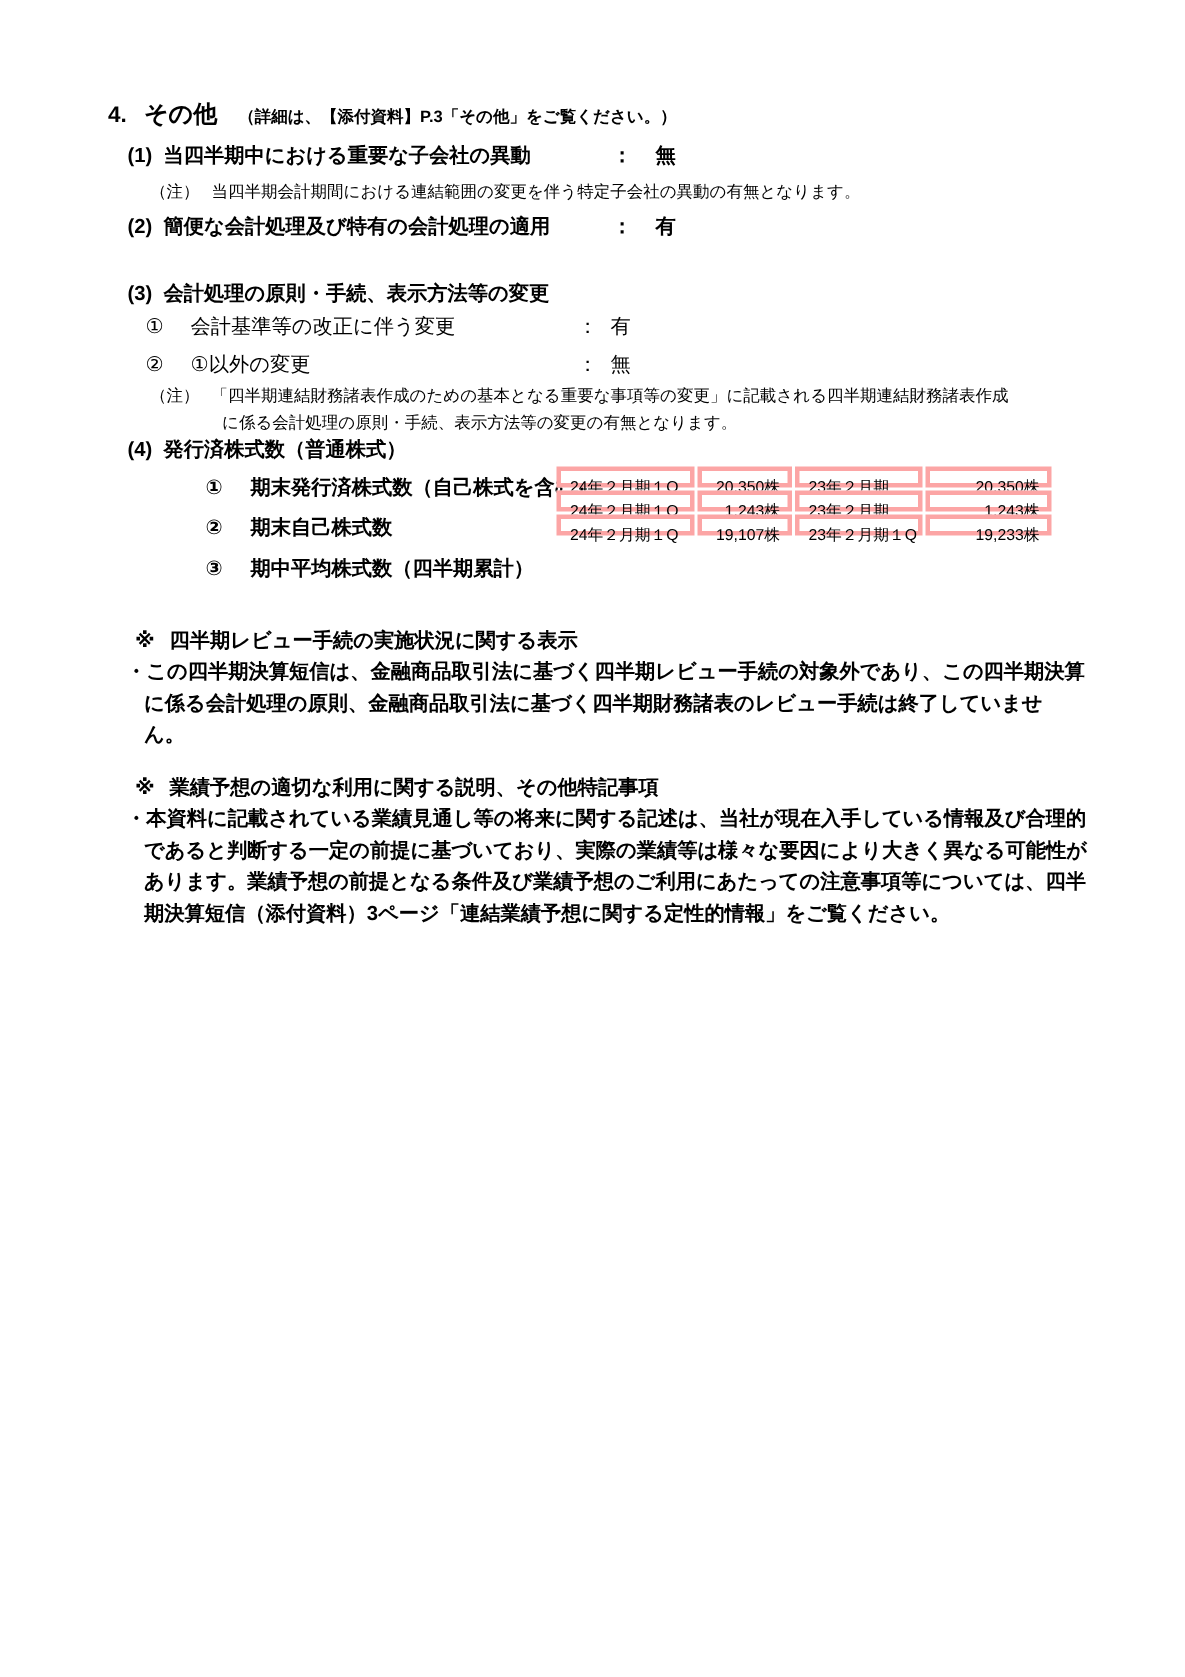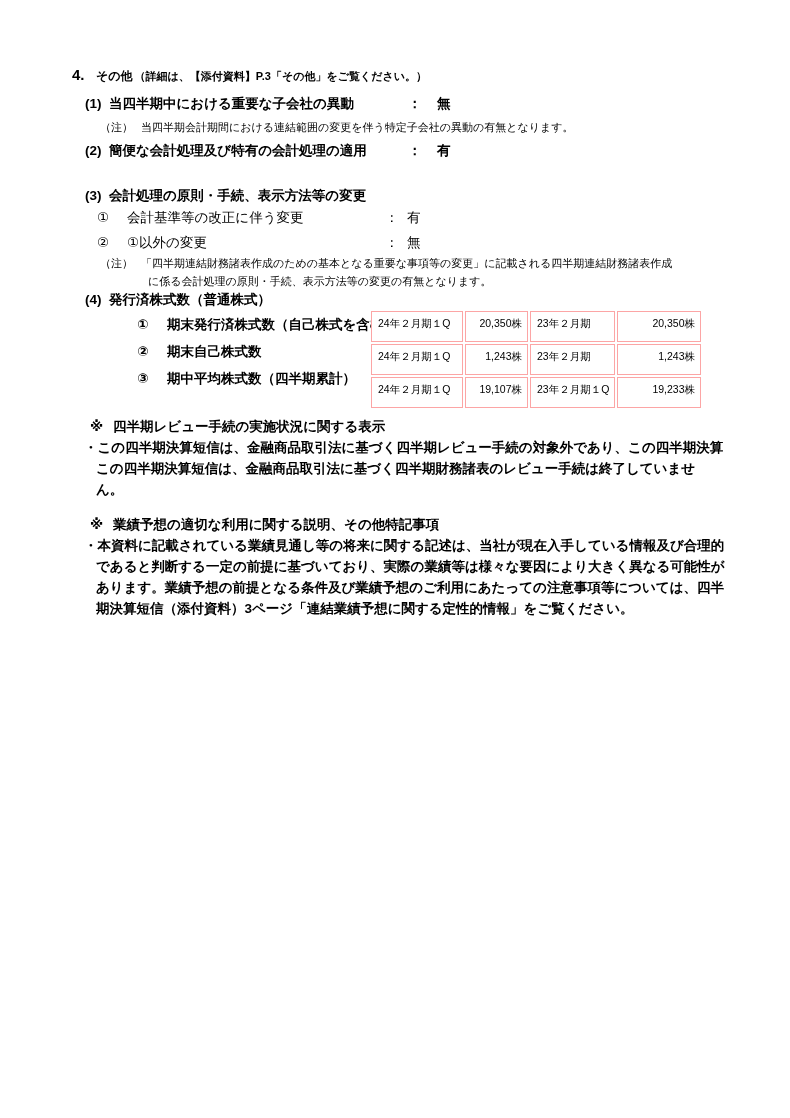--- a/index.html
+++ b/index.html
@@ -12,22 +12,22 @@
     margin: 0 auto;
     background: #ffffff;
     color: #000000;
     overflow: hidden;
   }
   .abs { position: absolute; white-space: nowrap; }
 
   
   .heading { top: 66px; left: 72px; display: flex; align-items: baseline; font-weight: bold; }
   .h-num   { font-size: 15px; width: 24px; }
-  .h-title { font-size: 12px; }
-  .h-note  { font-size: 11px; margin-left: 2px; }
+  .h-title { font-size: 16px; }
+  .h-note  { font-size: 11px; margin-left: 14px; }
 
   
   .item { font-size: 13.5px; font-weight: bold; left: 85px; }
   .item .no { display: inline-block; width: 24px; }
   .colon-col  { position: absolute; left: 323px; }
   .value-col  { position: absolute; left: 352px; }
 
   
   .subitem { font-size: 13.5px; font-weight: normal; left: 97px; }
   .subitem .no { display: inline-block; width: 30px; }
@@ -40,22 +40,22 @@
   .note2line { font-size: 11px; font-weight: normal; left: 135px; }
 
   
   .tbl-label { font-size: 13.5px; font-weight: bold; left: 97px; margin-left: 40px; }
   .tbl-label .no { display: inline-block; width: 30px; }
 
   
   .shares-table { top: 311px; left: 371px; display: flex; flex-direction: column; gap: 2px; }
   .t-row { display: flex; gap: 2px; }
   .t-cell {
-    border: 1px solid #fca5a5;
-    height: 31px;
+    border: 3px solid #fca5a5;
+    height: 14px;
     font-size: 10.5px;
     line-height: 23px;
     background: #fff;
   }
   .c1 { width: 92px; padding-left: 6px;  text-align: left;  }
   .c2 { width: 63px; padding-right: 5px; text-align: right; }
   .c3 { width: 85px; padding-left: 6px;  text-align: left;  }
   .c4 { width: 84px; padding-right: 5px; text-align: right; }
 
   
@@ -140,21 +140,21 @@
       <div class="t-cell c2">19,107株</div>
       <div class="t-cell c3">23年２月期１Q</div>
       <div class="t-cell c4">19,233株</div>
     </div>
   </div>
 
   <div class="abs mark-title" style="top:418px;">
     <span class="mark">※</span><span>四半期レビュー手続の実施状況に関する表示</span>
   </div>
   <div class="abs para-line para-first" style="top:439px;">・この四半期決算短信は、金融商品取引法に基づく四半期レビュー手続の対象外であり、この四半期決算</div>
-  <div class="abs para-line" style="top:460px;">この四半期決算短信は、金融商品取引法に基づく四半期財務諸表のレビュー手続は終了していませ</div>
+  <div class="abs para-line" style="top:460px;">に係る会計処理の原則、金融商品取引法に基づく四半期財務諸表のレビュー手続は終了していませ</div>
   <div class="abs para-line" style="top:481px;">ん。</div>
 
   <div class="abs mark-title" style="top:516px;">
     <span class="mark">※</span><span>業績予想の適切な利用に関する説明、その他特記事項</span>
   </div>
   <div class="abs para-line para-first" style="top:537px;">・本資料に記載されている業績見通し等の将来に関する記述は、当社が現在入手している情報及び合理的</div>
   <div class="abs para-line" style="top:558px;">であると判断する一定の前提に基づいており、実際の業績等は様々な要因により大きく異なる可能性が</div>
   <div class="abs para-line" style="top:579px;">あります。業績予想の前提となる条件及び業績予想のご利用にあたっての注意事項等については、四半</div>
   <div class="abs para-line" style="top:600px;">期決算短信（添付資料）3ページ「連結業績予想に関する定性的情報」をご覧ください。</div>
 

